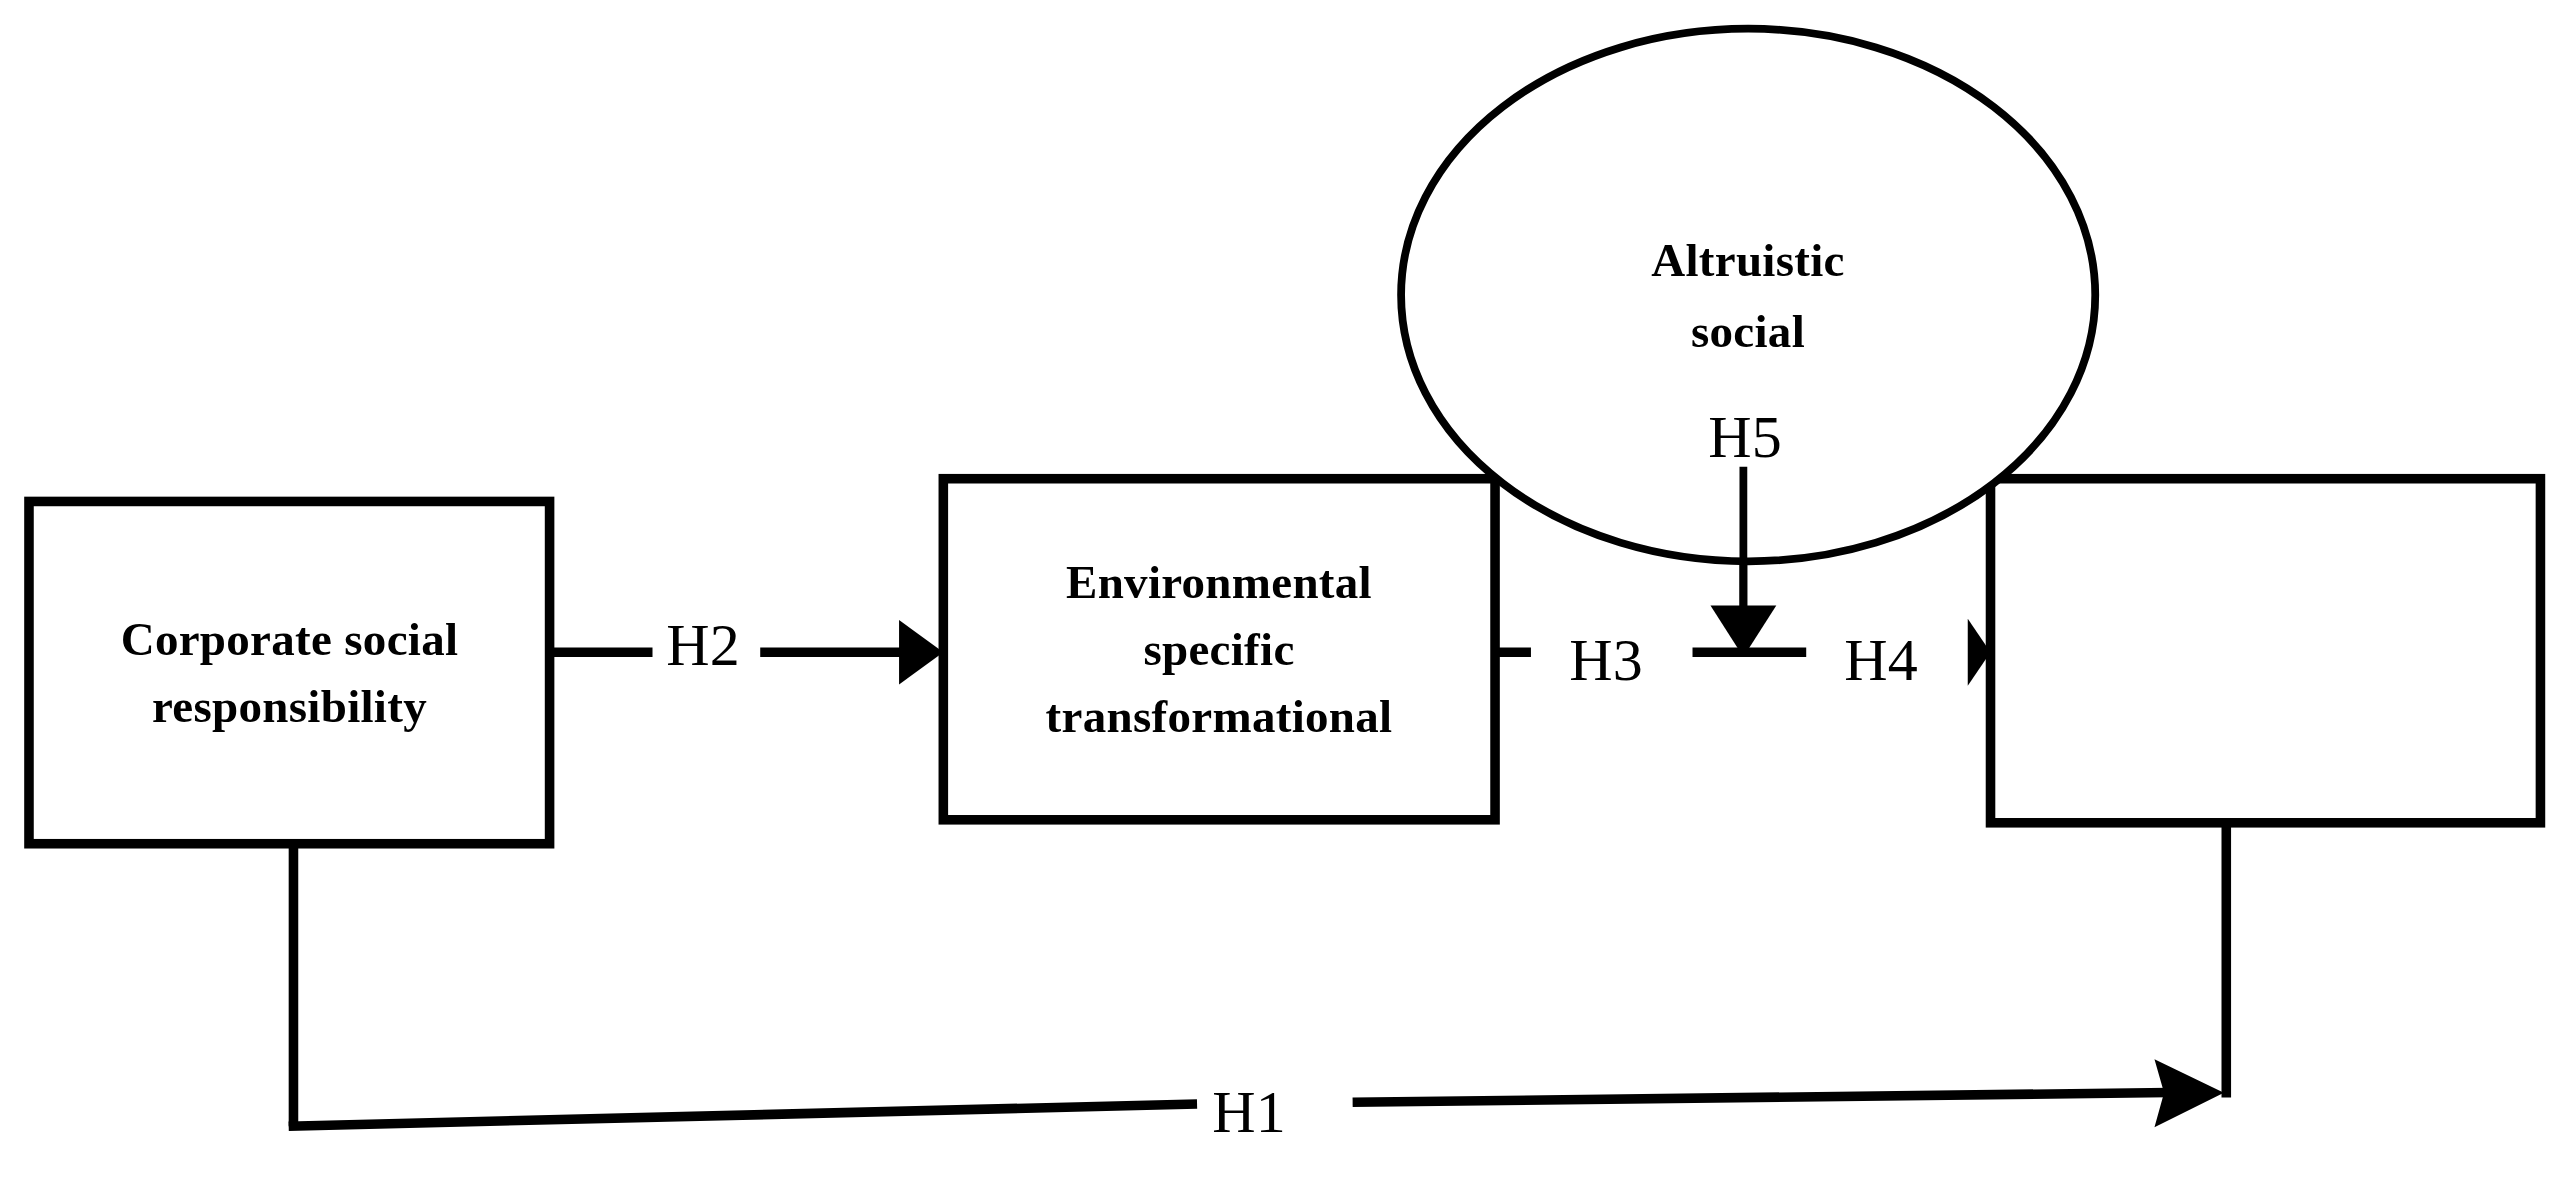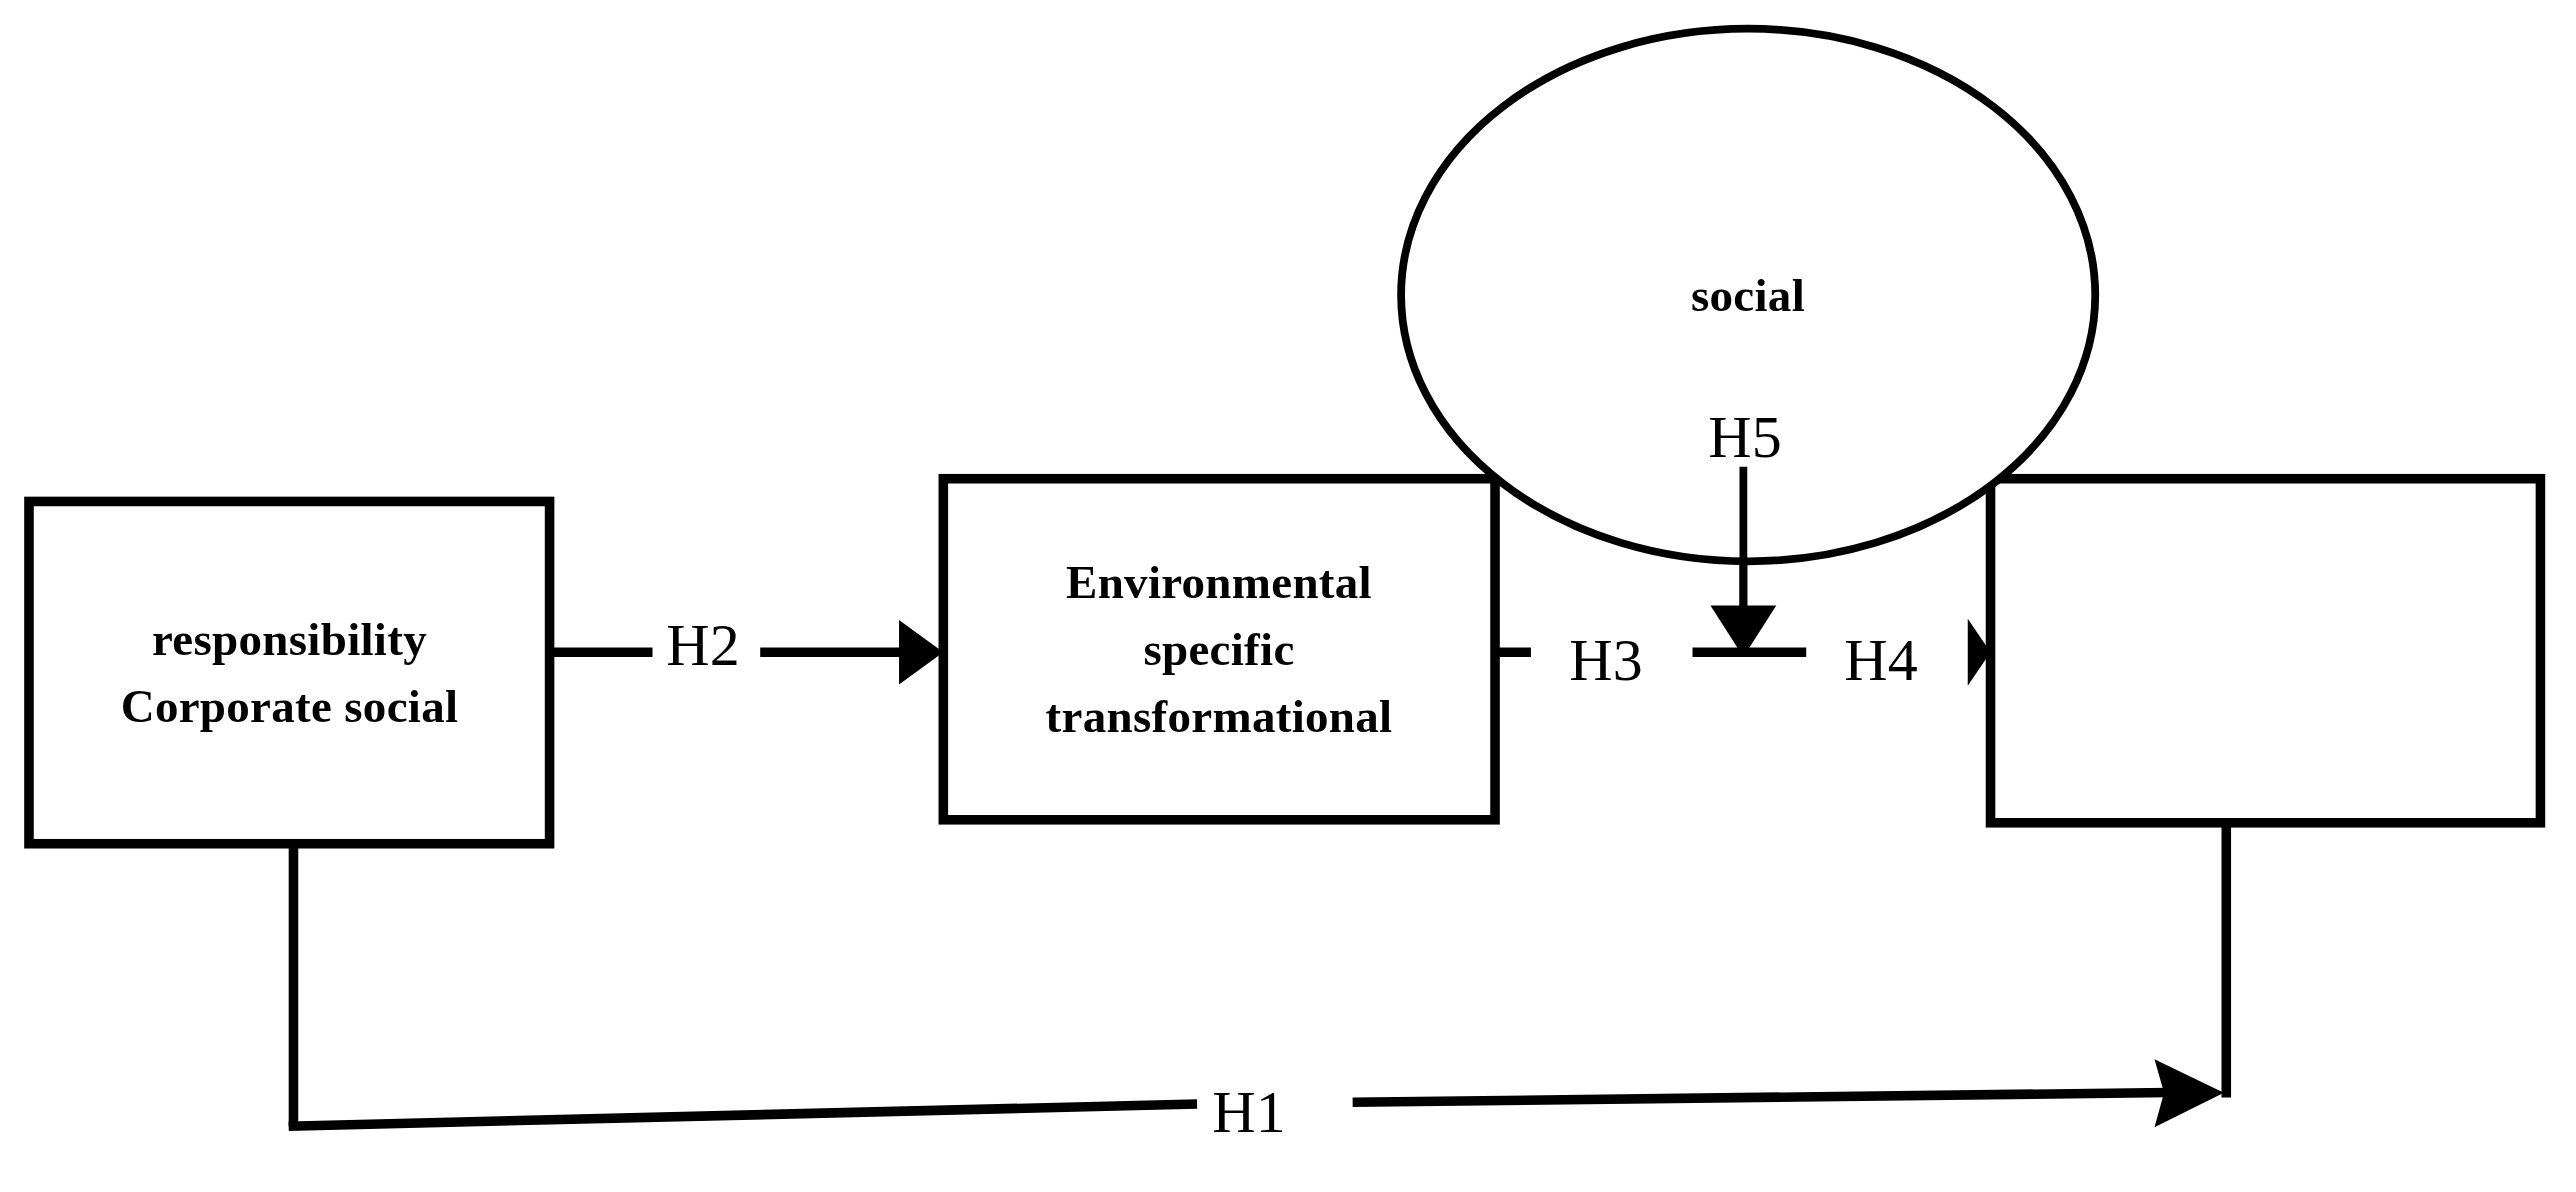--- a/index.html
+++ b/index.html
@@ -121,32 +121,33 @@
     <g>
       <line class="connector" x1="490" y1="1410" x2="490" y2="1882"></line>
       <line class="connector" x1="482" y1="1882" x2="2000" y2="1845"></line>
       <line class="connector" x1="2260" y1="1842" x2="3690" y2="1825"></line>
       <polygon class="arrowhead" points="3716,1826 3600,1770 3616,1826 3600,1884"></polygon>
       <line class="connector" x1="3720" y1="1375" x2="3720" y2="1834"></line>
     </g>
   </svg>
 
   <div class="node-label" id="label-csr">
+    <span>Corporate social</span>
     <span>responsibility</span>
-    <span>Corporate social</span>
   </div>
 
   <div class="node-label" id="label-est">
     <span>Environmental</span>
     <span>specific</span>
     <span>transformational</span>
   </div>
 
 
   <div class="node-label" id="label-alt">
+    <span>Altruistic</span>
     <span>social</span>
   </div>
 
   <div class="h-label" id="label-h1">H1</div>
   <div class="h-label" id="label-h2">H2</div>
   <div class="h-label" id="label-h3">H3</div>
   <div class="h-label" id="label-h4">H4</div>
   <div class="h-label" id="label-h5">H5</div>
 
 </div>

